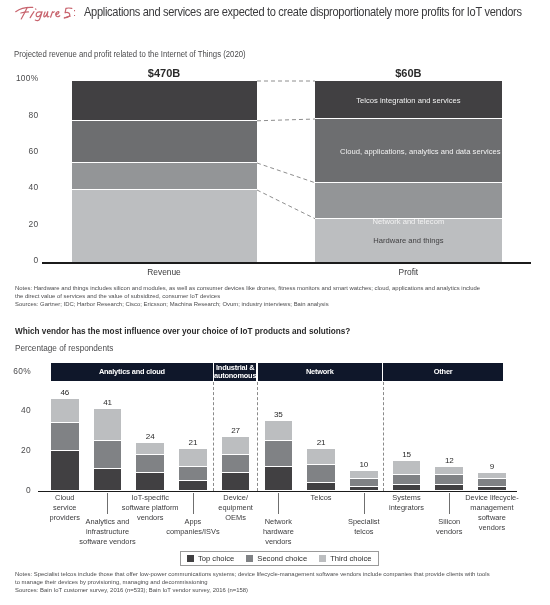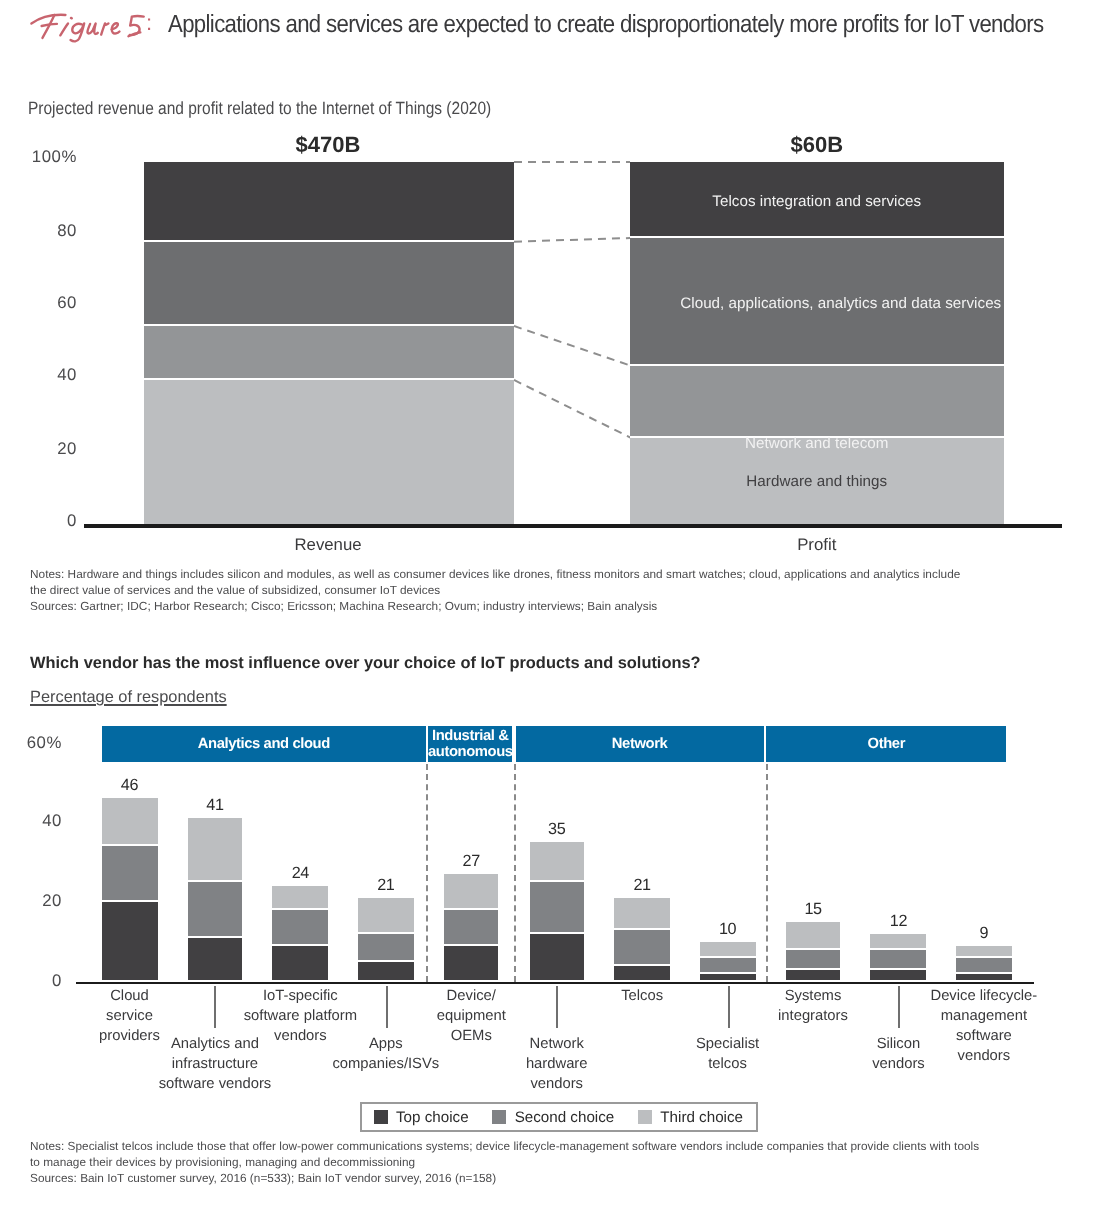--- a/index.html
+++ b/index.html
@@ -22,23 +22,23 @@
   .tick-lab{position:absolute;font-size:8.4px;color:#4b4b4d;text-align:right;letter-spacing:0.3px;margin-right:-0.3px;}
   .axis{position:absolute;background:#1b1b1b;}
   .barlabel{position:absolute;font-size:7.6px;color:#f2f2f2;text-align:center;white-space:nowrap;letter-spacing:0.02px;}
   .valuelabel{position:absolute;font-size:11px;font-weight:bold;color:#2b2b2b;text-align:center;}
   .numlabel{position:absolute;font-size:8.1px;color:#2b2b2b;text-align:center;letter-spacing:-0.2px;}
   .catlabel{position:absolute;font-size:8.4px;color:#3a3a3c;text-align:center;}
 
   .note{position:absolute;font-size:5.9px;color:#4b4b4d;white-space:nowrap;letter-spacing:.02px;}
 
   #question{position:absolute;left:15px;top:327px;font-size:8.2px;font-weight:bold;color:#2b2b2b;}
-  #pct-resp{position:absolute;left:15px;top:344px;font-size:8.2px;color:#4b4b4d;text-decoration:underline;}
-
-  .groupband{position:absolute;background:#0369a1;color:#fff;font-size:7.4px;font-weight:bold;letter-spacing:-0.2px;overflow:visible;
+  #pct-resp{position:absolute;left:15px;top:344px;font-size:8.2px;color:#4b4b4d;}
+
+  .groupband{position:absolute;background:#0f172a;color:#fff;font-size:7.4px;font-weight:bold;letter-spacing:-0.2px;overflow:visible;
              display:flex;align-items:center;justify-content:center;text-align:center;line-height:8.5px;white-space:nowrap;}
   .vdash{position:absolute;border-left:1px dashed #8a8a8a;}
   .xtick{position:absolute;background:#6f6f6f;width:1px;}
   .xlab{position:absolute;font-size:7.4px;color:#3a3a3c;text-align:center;line-height:9.9px;}
 
   #legend{position:absolute;border:1px solid #9a9a9a;display:flex;align-items:center;}
   .leg-item{display:flex;align-items:center;}
   .leg-sw{width:7px;height:7px;display:inline-block;}
   .leg-tx{font-size:7.6px;color:#2b2b2b;padding-left:4px;}
 </style>

